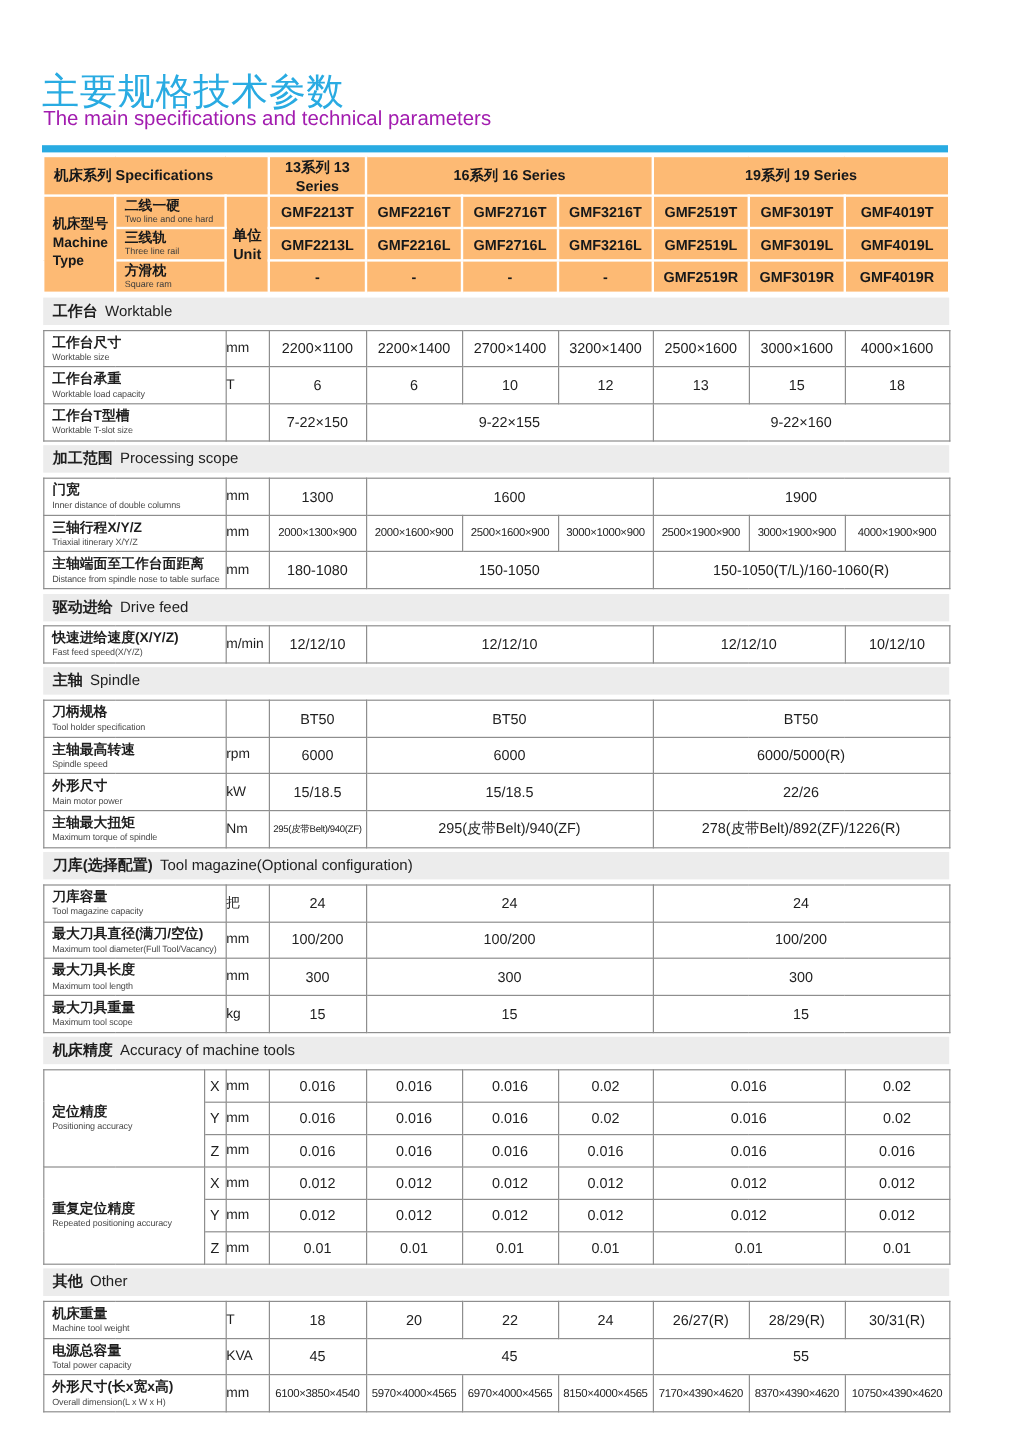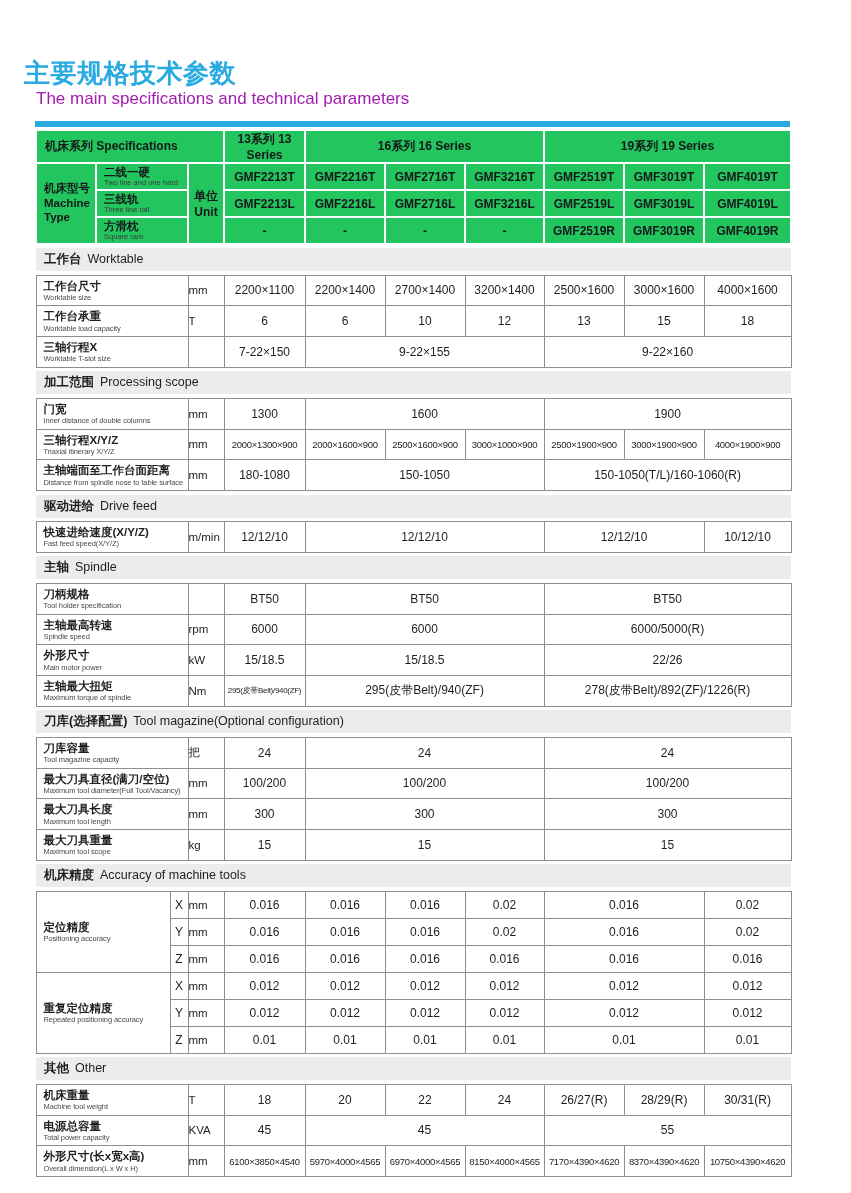--- a/index.html
+++ b/index.html
@@ -2,29 +2,29 @@
 <html><head>
 <meta charset="utf-8">
 <style>
   * { box-sizing: border-box; }
   html,body { margin:0; padding:0; }
   body {
     width:851px; height:1193px; background:#ffffff; position:relative;
     font-family:"Liberation Sans","DejaVu Sans",sans-serif; color:#222;
     overflow:hidden;
   }
-  .title { position:absolute; left:24px; top:56px; margin:0;
-    font-size:26px; font-weight:bold; color:#29ABE2; letter-spacing:0.5px; }
+  .title { position:absolute; left:35px; top:56px; margin:0;
+    font-size:31px; font-weight:normal; color:#29ABE2; letter-spacing:0.5px; }
   .subtitle { position:absolute; left:36px; top:89px; font-size:17px; color:#a21caf; }
   .tablewrap { position:absolute; left:35px; top:121px; width:755px; }
   .topbar { height:6px; background:#29ABE2; margin-bottom:2px; }
   table { border-collapse:collapse; width:755px; table-layout:fixed; }
   td { padding:0; vertical-align:middle; }
   
-  tr.hdr td { background:#22c55e; border:2px solid #ffffff; font-weight:bold;
+  tr.hdr td { background:#fdba74; border:2px solid #ffffff; font-weight:bold;
     color:#16181a; font-size:12px; text-align:center; height:27px; }
   tr.hdr td.hl { text-align:left; padding-left:8px; }
   tr.hdr td.mt { text-align:left; padding-left:7px; line-height:1.2; }
   tr.hdr td.st { text-align:left; padding-left:7px; line-height:1.15; }
   tr.hdr .zh { font-size:11.5px; font-weight:bold; display:block; }
   tr.hdr .en { font-size:7.5px; font-weight:normal; color:#3c3c3c; display:block; white-space:nowrap; overflow:hidden; }
   td.mdl { font-weight:bold; font-size:12px; }
   
   tr.gap td { height:4px; background:#fff; border:none; }
   tr.sec td { background:#ECECEC; height:23px; padding-left:8px; font-size:12.5px; color:#1e1e1e; border:none; text-align:left; }
@@ -156,21 +156,21 @@
       <td class="val">6</td>
       <td class="val">6</td>
       <td class="val">10</td>
       <td class="val">12</td>
       <td class="val">13</td>
       <td class="val">15</td>
       <td class="val">18</td>
     </tr>
     <tr class="r">
       <td class="lbl" colspan="3">
-        <span class="zh">三轴行程X</span>
+        <span class="zh">工作台T型槽</span>
             <span class="en">Worktable T-slot size</span>
       </td>
       <td class="unit"></td>
       <td class="val">7-22×150</td>
       <td class="val" colspan="3">9-22×155</td>
       <td class="val" colspan="3">9-22×160</td>
     </tr>
 
     <tr class="gap">
           <td colspan="11"></td>

